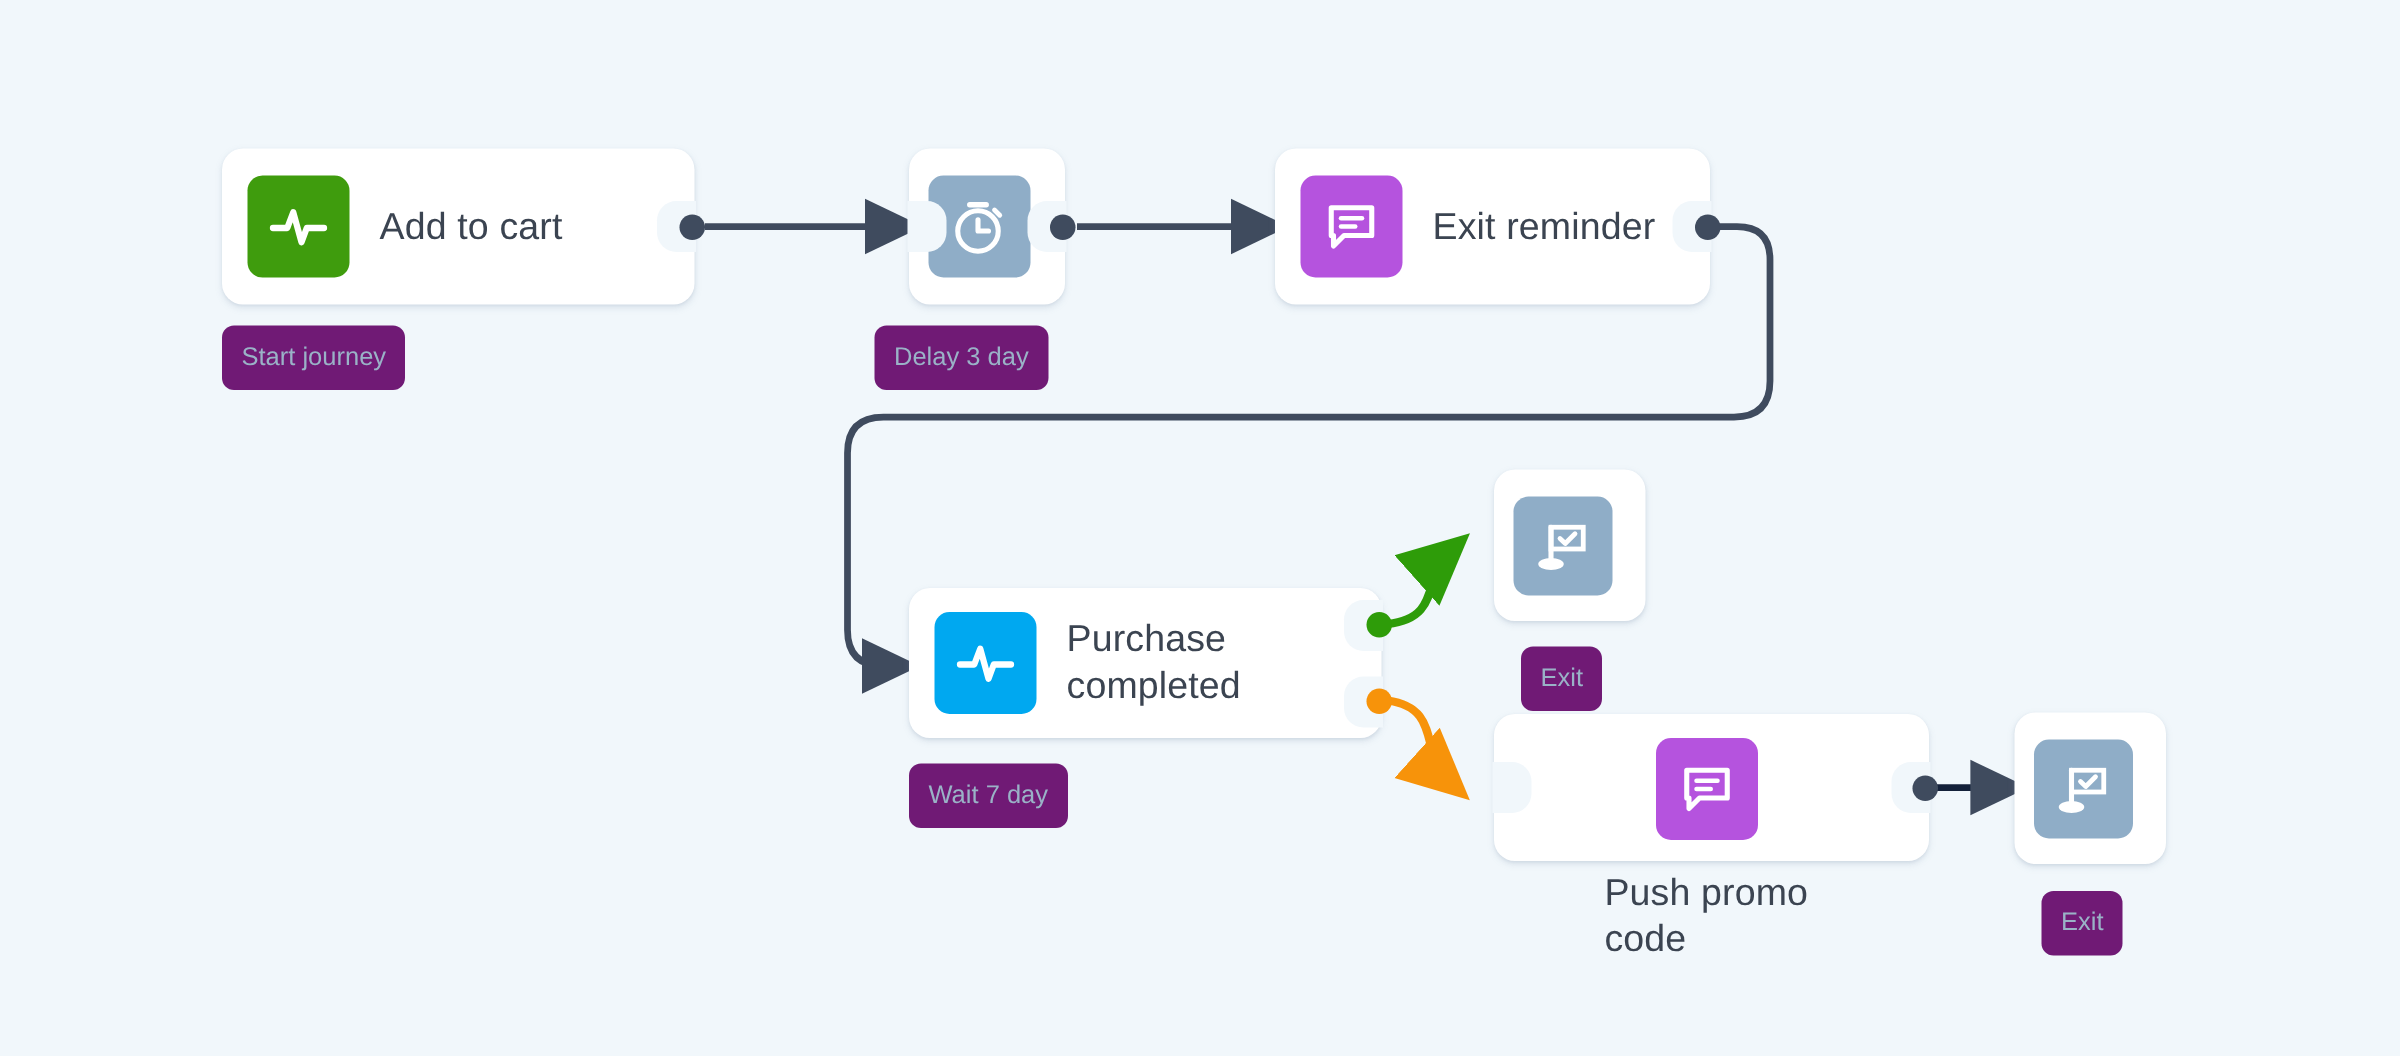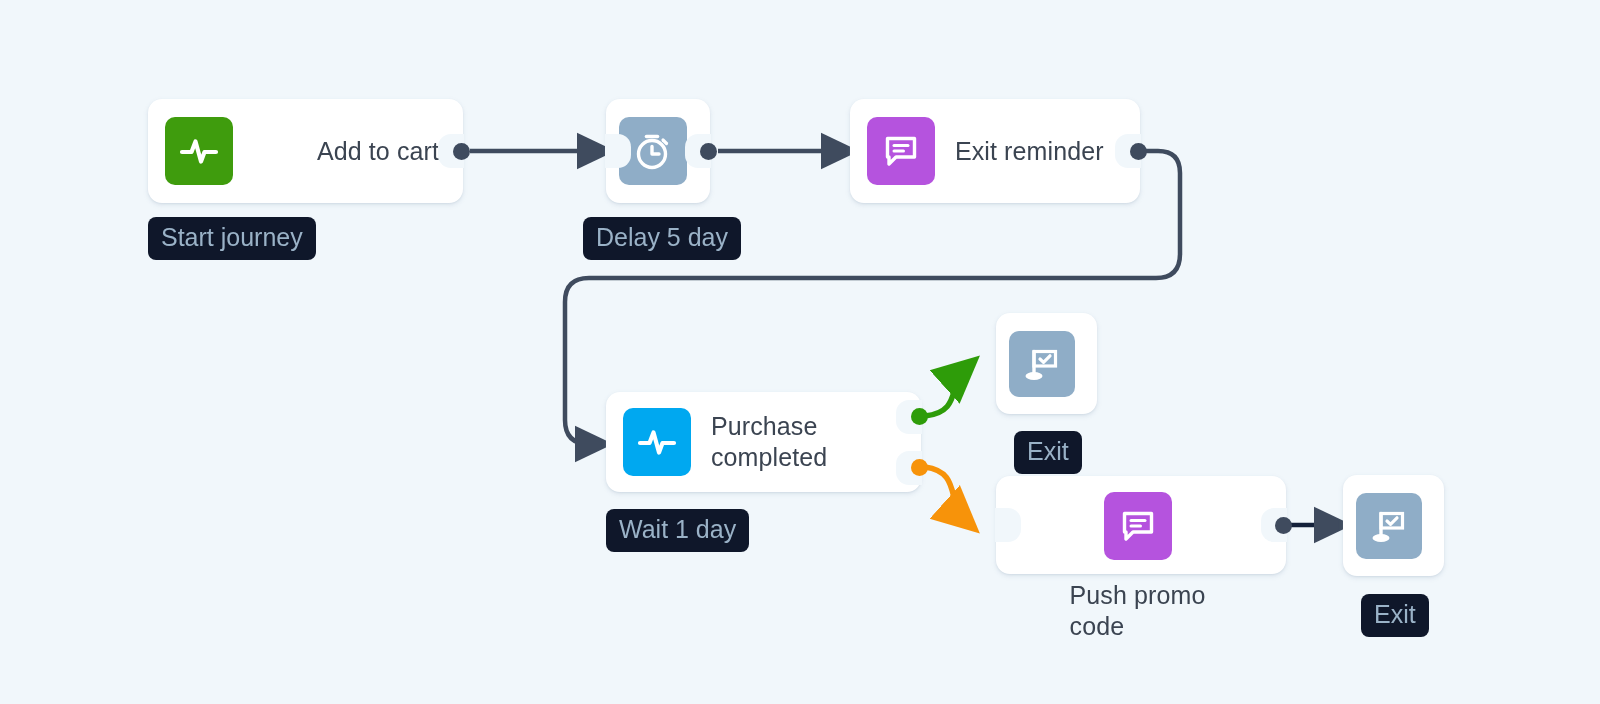--- a/index.html
+++ b/index.html
@@ -96,24 +96,24 @@
     z-index: 4;
   }
   .port.dark   { background: #3f4b5e; }
   .port.green  { background: #2e9c09; }
   .port.orange { background: #f7930a; }
 
   
   .pill {
     position: absolute;
     z-index: 2;
-    background: #0f172a;
+    background: #701a75;
     border-radius: 8px;
     padding: 7px 13px 9px;
-    font-size: 25px;
+    font-size: 17px;
     line-height: 27px;
     color: #9ab2c7;
     white-space: nowrap;
   }
 </style>
 </head>
 <body>
 
 <div id="canvas">
 
@@ -137,21 +137,21 @@
     <path d="M 1146,151 L 1158,151 Q 1180,151 1180,173 L 1180,254 Q 1180,278 1156,278
              L 589,278 Q 565,278 565,302 L 565,420 Q 565,444 589,444 L 598,444" fill="none" stroke="#3f4b5e" stroke-width="4.5" marker-end="url(#ah-dark)"></path>
 
     <path d="M 925,416 C 962,412 948,384 966,368" fill="none" stroke="#2e9c09" stroke-width="5.5" stroke-linecap="round" marker-end="url(#ah-green)"></path>
 
     <path d="M 925,467 C 962,472 946,503 966,521" fill="none" stroke="#f7930a" stroke-width="5.5" stroke-linecap="round" marker-end="url(#ah-orange)"></path>
 
     <path d="M 1289,525 L 1337,525" fill="none" stroke="#14213a" stroke-width="4.5" marker-end="url(#ah-dark)"></path>
   </svg>
 
-  <div class="node card" style="left:148px; top:99px; width:315px; height:104px;justify-content:space-between;">
+  <div class="node card" style="left:148px; top:99px; width:315px; height:104px;">
     <div class="tile" style="background:#3f9c0d;">
       <svg width="46" height="46" viewBox="0 0 46 46" aria-hidden="true">
         <path d="M6 24 H15.5 L19.5 13.5 L25 33.5 L28.5 24 H40" fill="none" stroke="#ffffff" stroke-width="4.2" stroke-linecap="round" stroke-linejoin="round"></path>
       </svg>
     </div>
     <div class="node-title">Add to cart</div>
     <div class="notch" style="top:35px;"></div>
   </div>
   <div class="port dark" style="left:453px; top:143px;"></div>
   <div class="pill" style="left:148px; top:217px;">Start journey</div>
@@ -162,21 +162,21 @@
         <circle cx="23" cy="27" r="13.5" fill="none" stroke="#ffffff" stroke-width="3.4"></circle>
         <path d="M23 19.5 V27 H30" fill="none" stroke="#ffffff" stroke-width="3.4" stroke-linecap="round" stroke-linejoin="round"></path>
         <path d="M17.5 9.5 H28.5" fill="none" stroke="#ffffff" stroke-width="3.6" stroke-linecap="round"></path>
         <path d="M34 13 L37.5 16.5" fill="none" stroke="#ffffff" stroke-width="3.2" stroke-linecap="round"></path>
       </svg>
     </div>
     <div class="notch in" style="top:35px;"></div>
     <div class="notch" style="top:35px;"></div>
   </div>
   <div class="port dark" style="left:700px; top:143px;"></div>
-  <div class="pill" style="left:583px; top:217px;">Delay 5 day</div>
+  <div class="pill" style="left:583px; top:217px;">Delay 3 day</div>
 
   <div class="node card" style="left:850px; top:99px; width:290px; height:104px;">
     <div class="tile" style="background:#b553de;">
       <svg width="46" height="46" viewBox="0 0 46 46" aria-hidden="true">
         <path d="M9.5 10.5 H36.5 V29 H18 L11 36 V29 H9.5 Z" fill="none" stroke="#ffffff" stroke-width="3.4" stroke-linejoin="round"></path>
         <path d="M16 17.5 H30" fill="none" stroke="#ffffff" stroke-width="3" stroke-linecap="round"></path>
         <path d="M16 23 H25.5" fill="none" stroke="#ffffff" stroke-width="3" stroke-linecap="round"></path>
       </svg>
     </div>
     <div class="node-title">Exit reminder</div>
@@ -190,21 +190,21 @@
         <path d="M6 24 H15.5 L19.5 13.5 L25 33.5 L28.5 24 H40" fill="none" stroke="#ffffff" stroke-width="4.2" stroke-linecap="round" stroke-linejoin="round"></path>
       </svg>
     </div>
     <div class="node-title">Purchase
 completed</div>
     <div class="notch" style="top:8px;"></div>
     <div class="notch" style="top:59px;"></div>
   </div>
   <div class="port green" style="left:911px; top:408px;"></div>
   <div class="port orange" style="left:911px; top:459px;"></div>
-  <div class="pill" style="left:606px; top:509px;">Wait 1 day</div>
+  <div class="pill" style="left:606px; top:509px;">Wait 7 day</div>
 
   <div class="node icon-only" style="left:996px; top:313px; width:101px; height:101px;">
     <div class="tile" style="background:#8fadc7; width:66px; height:66px;">
       <svg width="46" height="46" viewBox="0 0 46 46" aria-hidden="true">
         <path d="M15 10.5 V33" fill="none" stroke="#ffffff" stroke-width="3.4" stroke-linecap="round"></path>
         <rect x="15" y="10.5" width="21.5" height="14.5" fill="none" stroke="#ffffff" stroke-width="3.2"></rect>
         <path d="M21 18 L24.5 21.3 L31 14.8" fill="none" stroke="#ffffff" stroke-width="3.2" stroke-linecap="round" stroke-linejoin="round"></path>
         <ellipse cx="15" cy="35" rx="8.5" ry="4" fill="#ffffff"></ellipse>
       </svg>
     </div>

